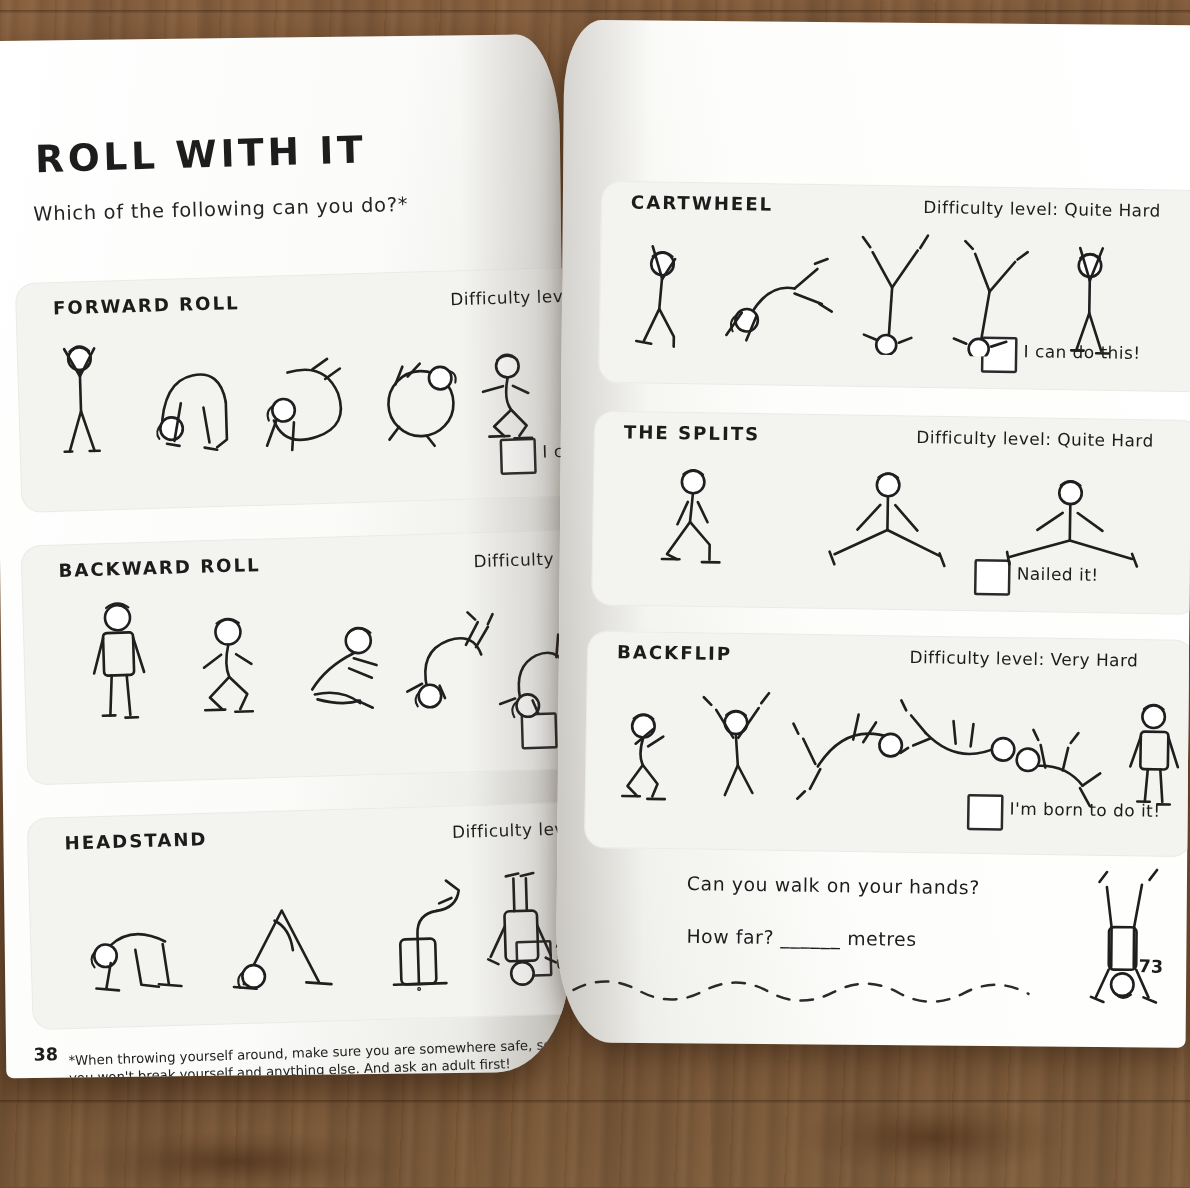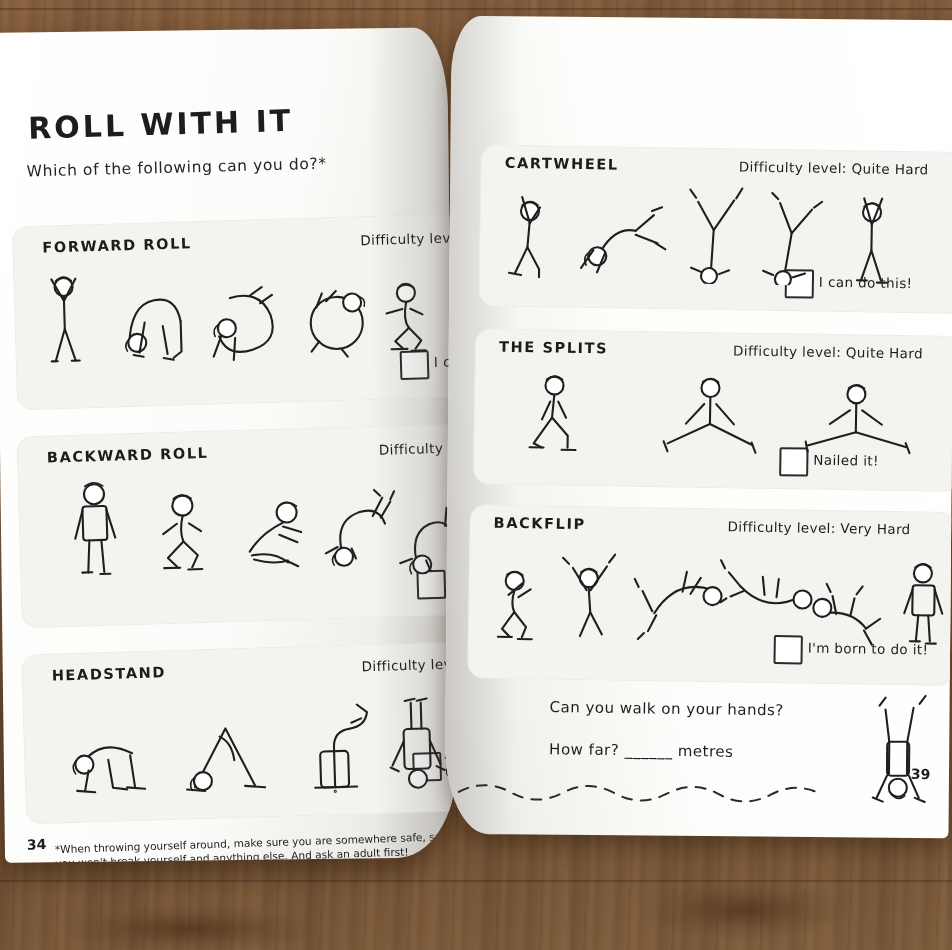--- a/index.html
+++ b/index.html
@@ -381,21 +381,21 @@
                 <rect class="s" x="26" y="40" width="26" height="40" rx="4"></rect>
                 <path class="s" d="M26 52 L14 76 M52 52 L62 76"></path>
                 <circle class="sf" cx="39" cy="90" r="9"></circle>
                 <path class="s" d="M12 78 L20 82 M58 78 L66 82"></path>
               </g>
             </svg>
           </div>
         </div>
 
         <div class="footnote">*When throwing yourself around, make sure you are somewhere safe, so you won't break yourself and anything else. And ask an adult first!</div>
-        <div class="page-num pn-left">34</div>
+        <div class="page-num pn-left">38</div>
       </div>
     </div>
 
     <div class="page-right">
       <div class="page-inner">
 
         <div class="panel panel-r" style="left:30px; top:130px; width:486px; height:162px;">
           <div class="panel-name" style="left:24px; top:10px;">CARTWHEEL</div>
           <div class="panel-diff" style="left:258px; top:10px;">Difficulty level: Quite Hard</div>
           <div class="checkbox" style="left:306px; top:120px;"></div>
@@ -567,18 +567,18 @@
             <path class="hair" d="M36 108 q7 8 14 2"></path>
           </svg>
         </div>
 
         <div class="dashed-rule">
           <svg width="420" height="26" viewBox="0 0 420 26">
             <path d="M2 16 q26 -14 52 0 t52 0 t52 0 t52 0 t52 0 t52 0 t52 0" fill="none" stroke="#2a2a2a" stroke-width="2" stroke-linecap="round" stroke-dasharray="10 9"></path>
           </svg>
         </div>
 
-        <div class="page-num pn-right" style="left:466px; top:746px;">39</div>
+        <div class="page-num pn-right" style="left:466px; top:746px;">73</div>
       </div>
     </div>
 
   </div>
 </div>
 
 </body></html>

